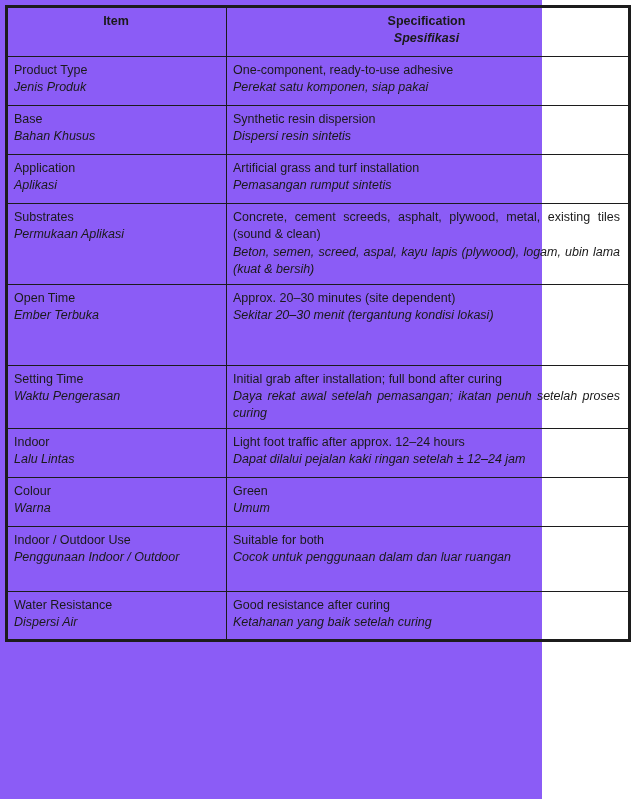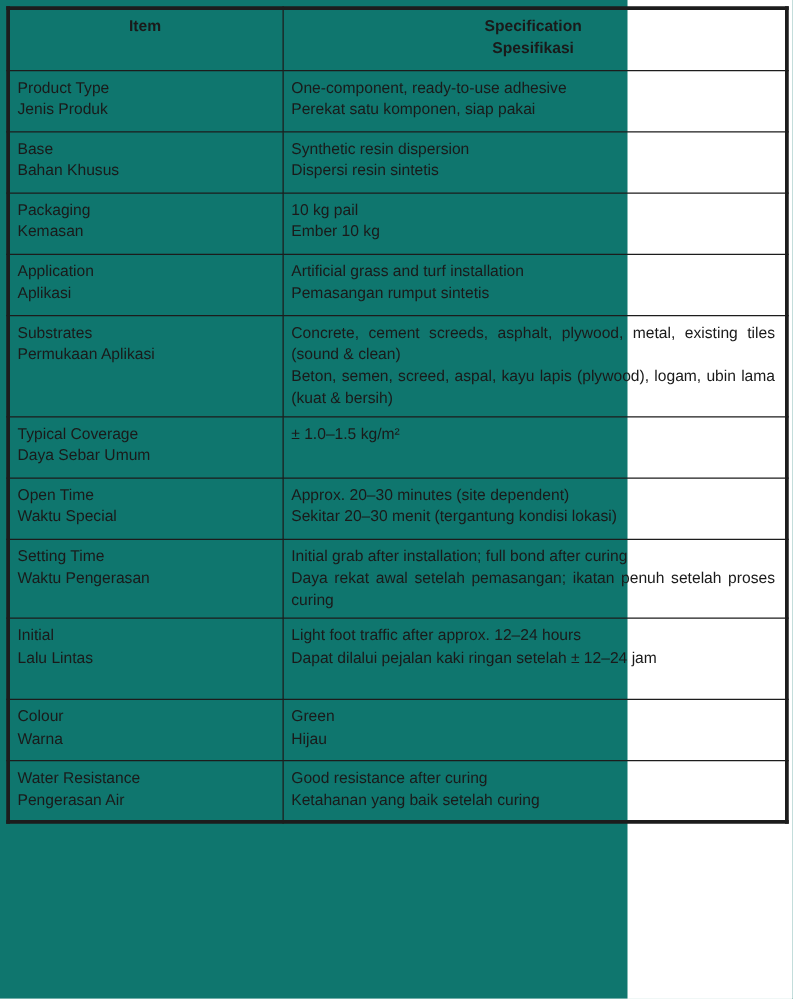--- a/index.html
+++ b/index.html
@@ -3,25 +3,25 @@
 <meta charset="utf-8">
 <style>
   html, body {
     margin: 0;
     padding: 0;
     background: #ffffff;
     font-family: "Liberation Sans", "DejaVu Sans", sans-serif;
     color: #1a1a1a;
   }
   .page {
-    width: 502px;
+    width: 542px;
     height: 799px;
     box-sizing: border-box;
     padding: 5px;
-    background: #0f766e;
+    background: #8b5cf6;
   }
   table.spec-table {
     border-collapse: collapse;
     table-layout: fixed;
     width: 623px;
     border: 3px solid #1c1c1c;
   }
   col.item-col { width: 220px; }
   col.spec-col { width: 403px; }
   th, td {
@@ -30,21 +30,21 @@
     padding: 5px 8px 5px 6px;
     box-sizing: border-box;
   }
   th { font-weight: bold; }
   p {
     margin: 0;
     font-size: 12.5px;
     line-height: 17.4px;
   }
   th p { text-align: center; font-weight: bold; }
-  p.lang-id { }
+  p.lang-id { font-style: italic; }
   td.spec-cell p { text-align: justify; }
   td.spec-cell p:last-child { min-height: 0; }
   thead tr { height: 50px; }
   tbody tr { height: 49px; }
   tbody tr:nth-child(5) { height: 81px; }  
   tbody tr:nth-child(9) { height: 65px; }  
 </style>
 </head>
 <body>
 
@@ -81,30 +81,20 @@
     <td class="item-cell">
       <p class="lang-en">Base</p>
       <p class="lang-id">Bahan Khusus</p>
     </td>
     <td class="spec-cell">
       <p class="lang-en">Synthetic resin dispersion</p>
       <p class="lang-id">Dispersi resin sintetis</p>
     </td>
   </tr>
 
-  <tr>
-    <td class="item-cell">
-      <p class="lang-en">Packaging</p>
-      <p class="lang-id">Kemasan</p>
-    </td>
-    <td class="spec-cell">
-      <p class="lang-en">10 kg pail</p>
-      <p class="lang-id">Ember 10 kg</p>
-    </td>
-  </tr>
 
   <tr>
     <td class="item-cell">
       <p class="lang-en">Application</p>
       <p class="lang-id">Aplikasi</p>
     </td>
     <td class="spec-cell">
       <p class="lang-en">Artificial grass and turf installation</p>
       <p class="lang-id">Pemasangan rumput sintetis</p>
     </td>
@@ -114,81 +104,81 @@
     <td class="item-cell">
       <p class="lang-en">Substrates</p>
       <p class="lang-id">Permukaan Aplikasi</p>
     </td>
     <td class="spec-cell">
       <p class="lang-en">Concrete, cement screeds, asphalt, plywood, metal, existing tiles (sound &amp; clean)</p>
       <p class="lang-id">Beton, semen, screed, aspal, kayu lapis (plywood), logam, ubin lama (kuat &amp; bersih)</p>
     </td>
   </tr>
 
-  <tr>
-    <td class="item-cell">
-      <p class="lang-en">Typical Coverage</p>
-      <p class="lang-id">Daya Sebar Umum</p>
-    </td>
-    <td class="spec-cell">
-      <p class="lang-en">± 1.0–1.5 kg/m²</p>
-      <p class="lang-id"></p>
-    </td>
-  </tr>
 
 
   <tr>
     <td class="item-cell">
       <p class="lang-en">Open Time</p>
-      <p class="lang-id">Waktu Special</p>
+      <p class="lang-id">Ember Terbuka</p>
     </td>
     <td class="spec-cell">
       <p class="lang-en">Approx. 20–30 minutes (site dependent)</p>
       <p class="lang-id">Sekitar 20–30 menit (tergantung kondisi lokasi)</p>
     </td>
   </tr>
 
   <tr>
     <td class="item-cell">
       <p class="lang-en">Setting Time</p>
       <p class="lang-id">Waktu Pengerasan</p>
     </td>
     <td class="spec-cell">
       <p class="lang-en">Initial grab after installation; full bond after curing</p>
       <p class="lang-id">Daya rekat awal setelah pemasangan; ikatan penuh setelah proses curing</p>
     </td>
   </tr>
 
   <tr>
     <td class="item-cell">
-      <p class="lang-en">Initial</p>
+      <p class="lang-en">Indoor</p>
       <p class="lang-id">Lalu Lintas</p>
     </td>
     <td class="spec-cell">
       <p class="lang-en">Light foot traffic after approx. 12–24 hours</p>
       <p class="lang-id">Dapat dilalui pejalan kaki ringan setelah ± 12–24 jam</p>
     </td>
   </tr>
 
   <tr>
     <td class="item-cell">
       <p class="lang-en">Colour</p>
       <p class="lang-id">Warna</p>
     </td>
     <td class="spec-cell">
       <p class="lang-en">Green</p>
-      <p class="lang-id">Hijau</p>
+      <p class="lang-id">Umum</p>
     </td>
   </tr>
 
+  <tr>
+    <td class="item-cell">
+      <p class="lang-en">Indoor / Outdoor Use</p>
+      <p class="lang-id">Penggunaan Indoor / Outdoor</p>
+    </td>
+    <td class="spec-cell">
+      <p class="lang-en">Suitable for both</p>
+      <p class="lang-id">Cocok untuk penggunaan dalam dan luar ruangan</p>
+    </td>
+  </tr>
 
   <tr>
     <td class="item-cell">
       <p class="lang-en">Water Resistance</p>
-      <p class="lang-id">Pengerasan Air</p>
+      <p class="lang-id">Dispersi Air</p>
     </td>
     <td class="spec-cell">
       <p class="lang-en">Good resistance after curing</p>
       <p class="lang-id">Ketahanan yang baik setelah curing</p>
     </td>
   </tr>
 
 </tbody>
   </table>
 </div>

